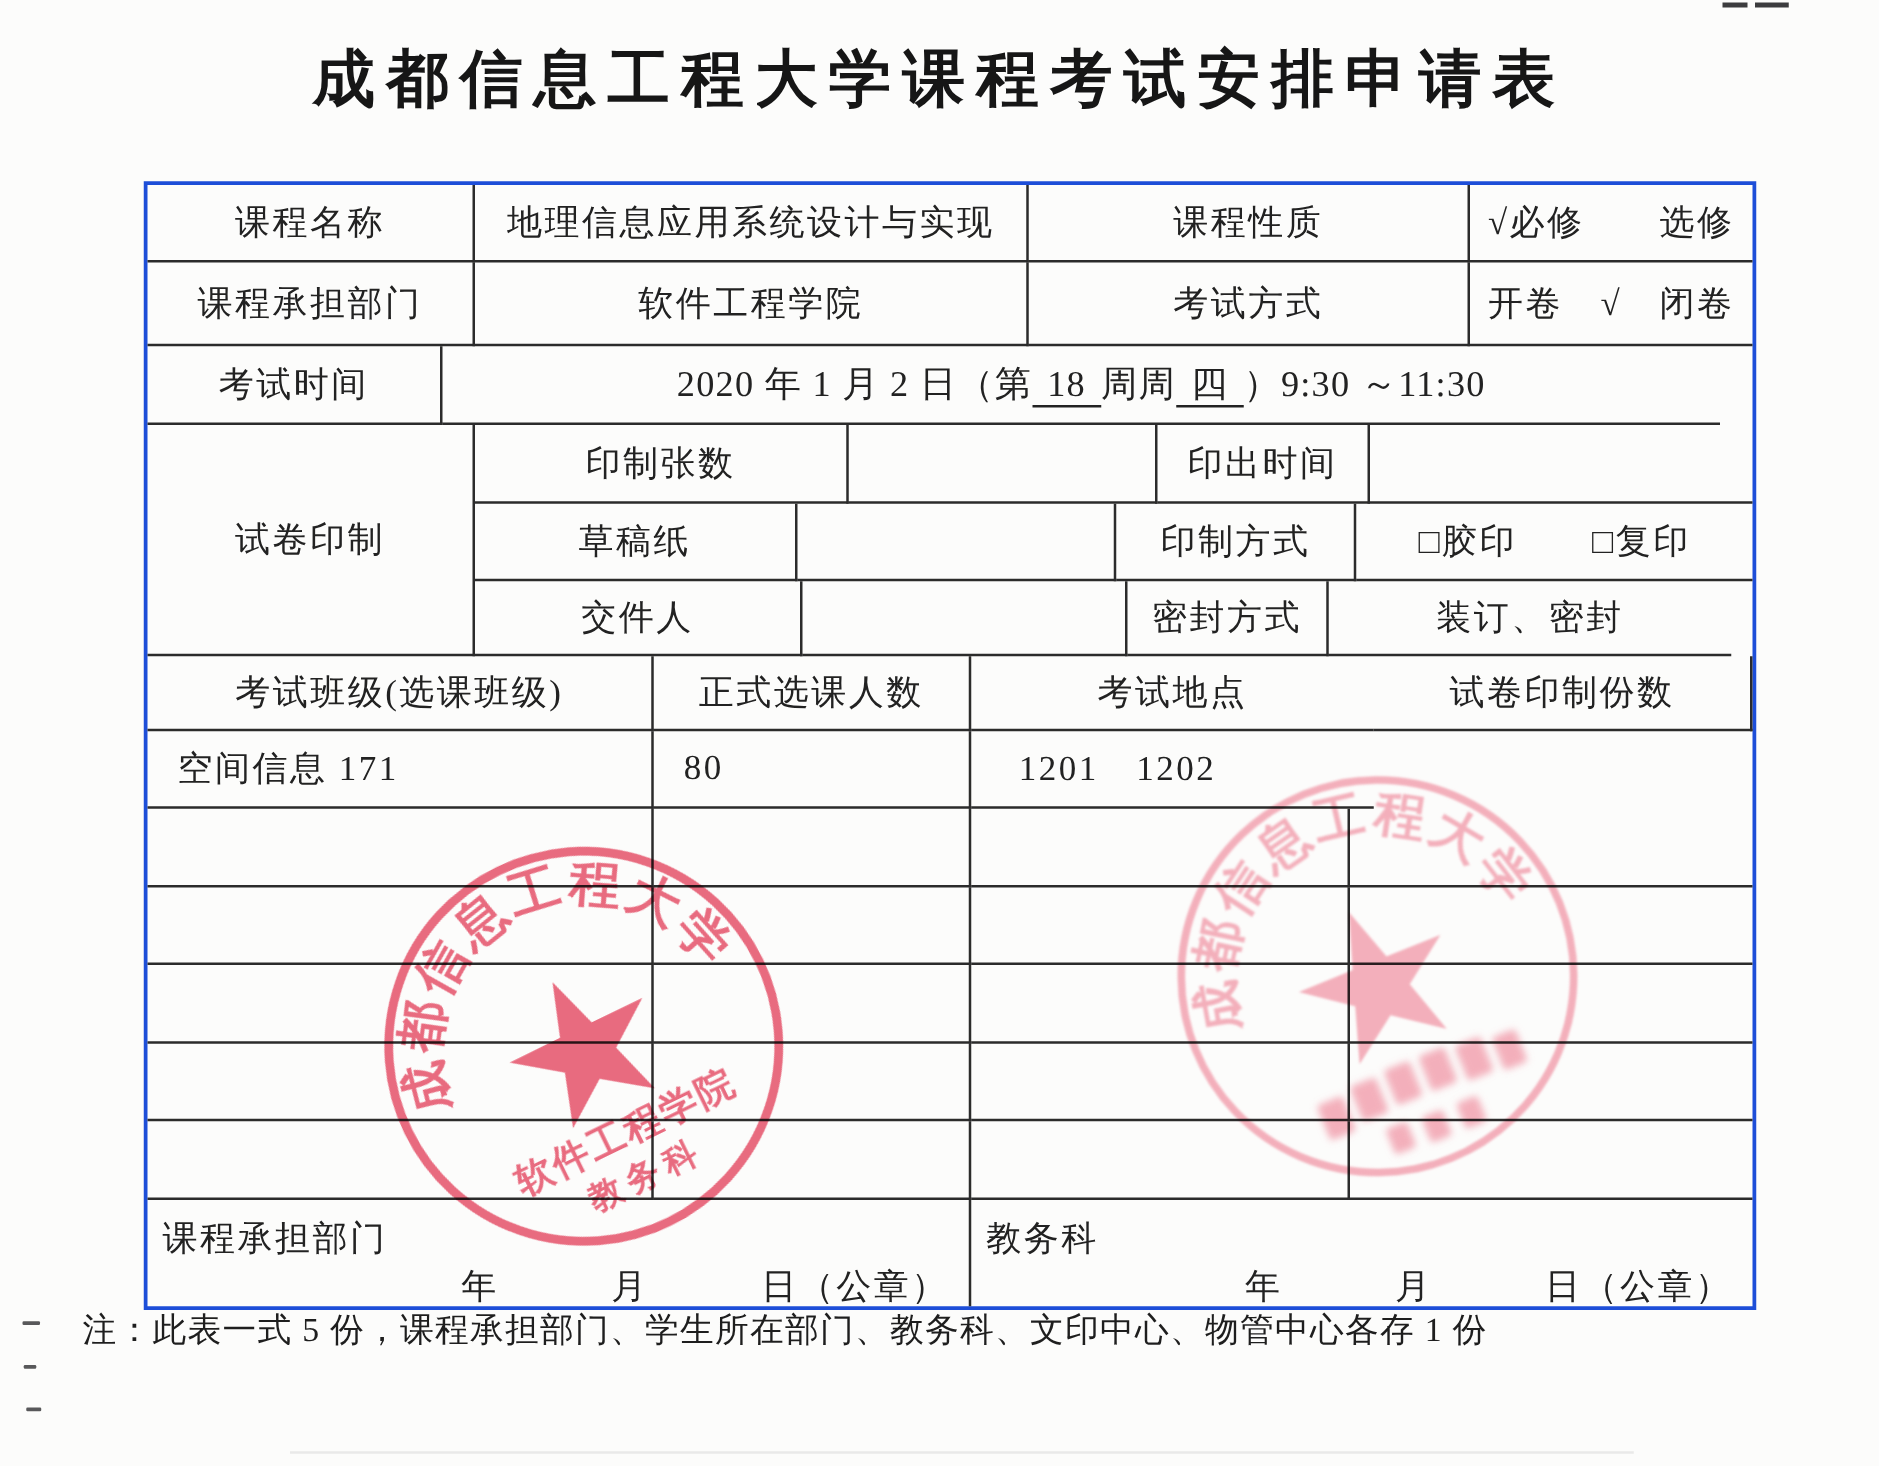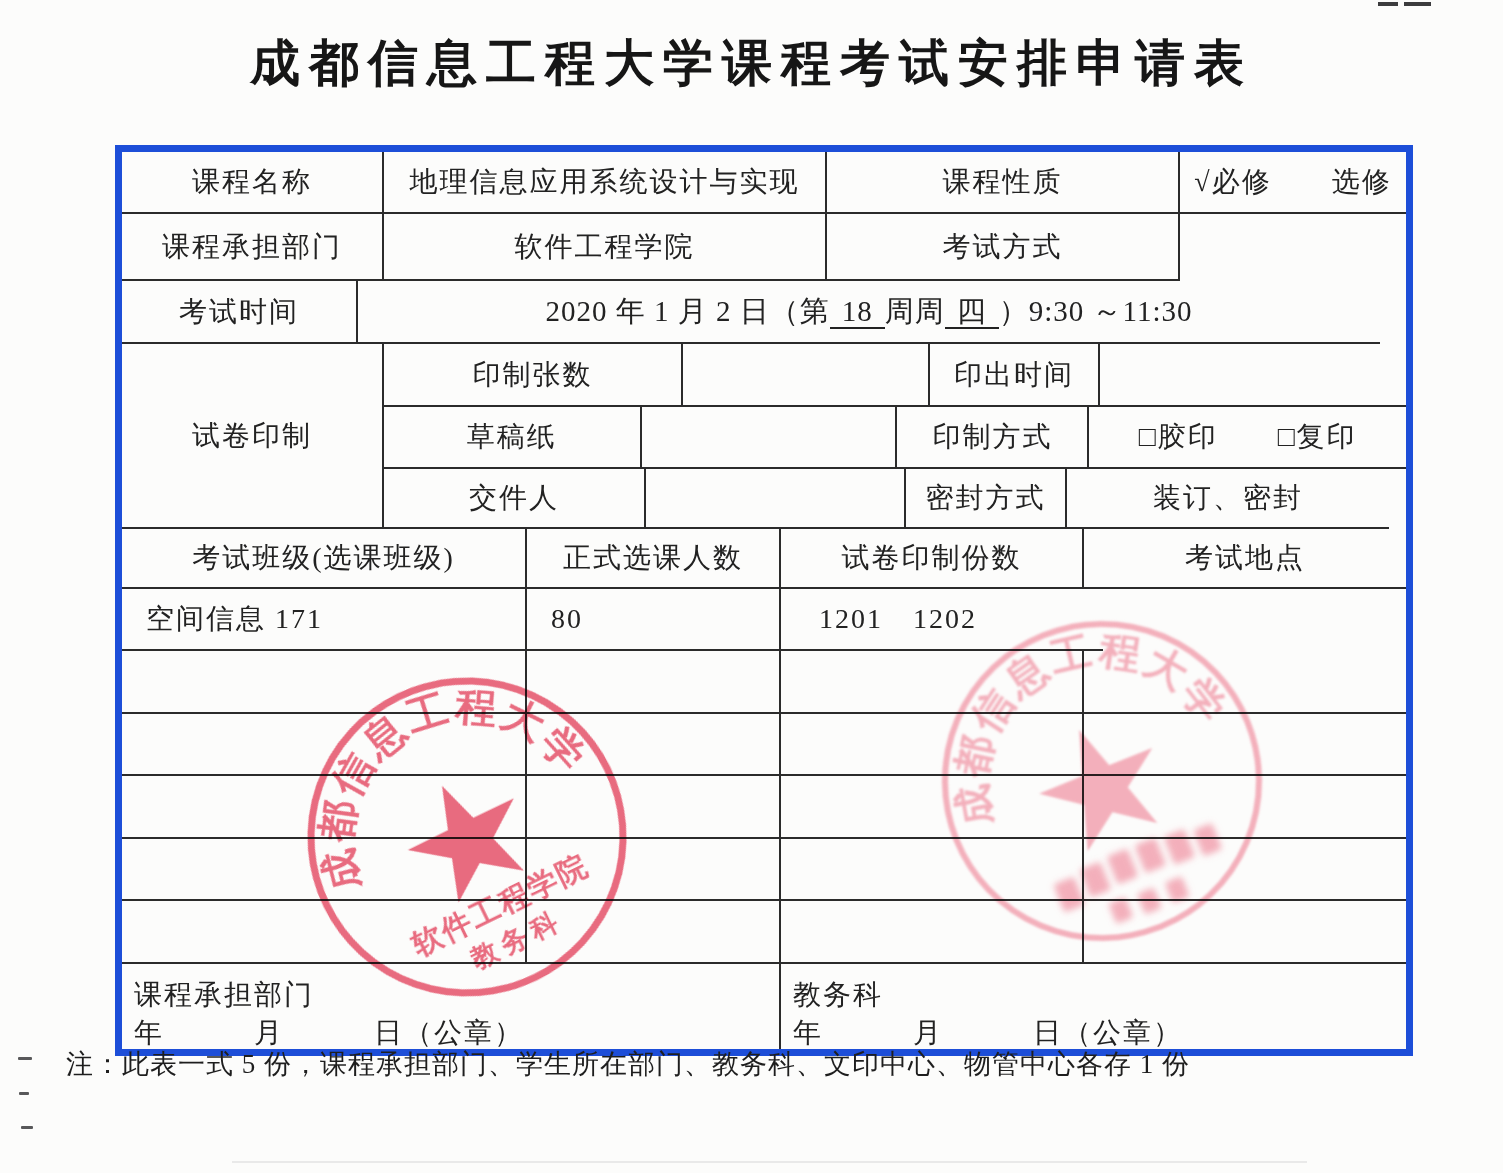--- a/index.html
+++ b/index.html
@@ -10,40 +10,40 @@
     color:#1f1f1f;
   }
   .page-title{
     position:absolute;top:30px;left:0;width:100%;
     text-align:center;font-size:50px;font-weight:bold;letter-spacing:9px;
     color:#161616;
   }
   
   .form-table{
     position:absolute;left:115px;top:145px;width:1284px;height:897px;
-    border:7px solid #1d4ed8;box-sizing:content-box;background:transparent;
+    border:3px solid #1d4ed8;box-sizing:content-box;background:transparent;
   }
   .row{display:flex;width:100%;}
   .cell{
     display:flex;align-items:center;justify-content:center;
     box-sizing:border-box;font-size:28px;letter-spacing:2px;color:#222;
     overflow:hidden;white-space:nowrap;
   }
   .br{border-right:2px solid #2b2b2b;}
   .bb{border-bottom:2px solid #2b2b2b;}
   .vleft{justify-content:flex-start;padding-left:24px;}
   .vloc{justify-content:flex-start;padding-left:38px;}
   .u{border-bottom:2px solid #222;padding:0 12px;}
   .etime{font-size:29px;letter-spacing:1px;}
   .sig-cell{
     display:flex;flex-direction:column;justify-content:space-between;
     box-sizing:border-box;
   }
   .sig-title{font-size:28px;letter-spacing:2px;padding:12px 0 0 12px;color:#222;}
-  .sig-date{font-size:28px;letter-spacing:2px;padding:0 16px 10px 12px;color:#222;}
+  .sig-date{font-size:28px;letter-spacing:2px;text-align:right;padding:0 16px 10px 0;color:#222;}
   
   .stamp{
     position:absolute;mix-blend-mode:multiply;pointer-events:none;
   }
   .stamp-left{
     left:287px;top:657px;width:360px;height:360px;
     transform:rotate(-26deg);opacity:.84;filter:blur(.4px);color:#e85069;
   }
   .stamp-right{
     left:922px;top:601px;width:360px;height:360px;
@@ -73,20 +73,21 @@
     <div class="cell br bb" style="width:262px">课程名称</div>
     <div class="cell br bb" style="width:443px">地理信息应用系统设计与实现</div>
     <div class="cell br bb" style="width:353px">课程性质</div>
     <div class="cell bb" style="width:226px">√必修　　选修</div>
   </div>
 
   <div class="row" style="height:67px">
     <div class="cell br bb" style="width:262px">课程承担部门</div>
     <div class="cell br bb" style="width:443px">软件工程学院</div>
     <div class="cell br bb" style="width:353px">考试方式</div>
+    <div class="cell bb" style="width:226px">开卷　√　闭卷</div>
   </div>
 
   <div class="row" style="height:63px">
     <div class="cell br bb" style="width:236px">考试时间</div>
     <div class="cell bb" style="width:1022px">
       <span class="etime"><span>2020 年 1 月 2 日（第</span><span class="u">18</span><span>周周</span><span class="u">四</span><span>）9:30 ～11:30</span></span>
     </div>
   </div>
 
   <div class="row" style="height:185px">
@@ -109,22 +110,22 @@
         <div class="cell br bb" style="width:260px"></div>
         <div class="cell br bb" style="width:161px">密封方式</div>
         <div class="cell bb" style="width:322px">装订、密封</div>
       </div>
     </div>
   </div>
 
   <div class="row" style="height:60px">
     <div class="cell br bb" style="width:405px">考试班级(选课班级)</div>
     <div class="cell br bb" style="width:254px">正式选课人数</div>
+    <div class="cell bb" style="width:322px">考试地点</div>
     <div class="cell br bb" style="width:303px">试卷印制份数</div>
-    <div class="cell bb" style="width:322px">考试地点</div>
   </div>
 
   <div class="row" style="height:62px">
     <div class="cell br bb vleft" style="width:405px">空间信息 171</div>
     <div class="cell br bb vleft" style="width:254px">80</div>
     <div class="cell bb vloc" style="width:322px">1201　1202</div>
   </div>
 
   <div class="row" style="height:62.6px">
     <div class="cell br bb" style="width:405px"></div>

